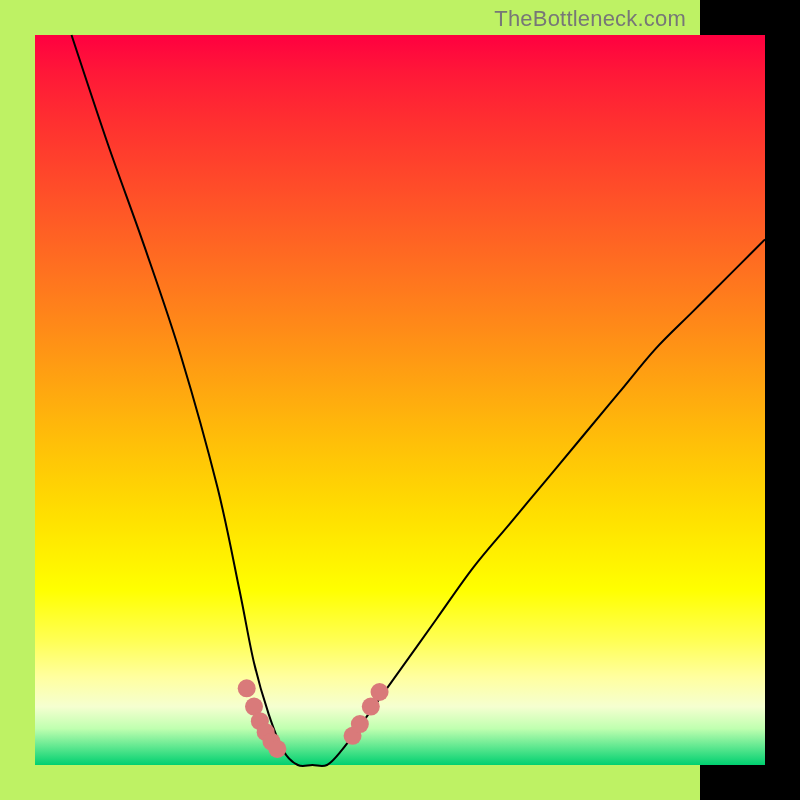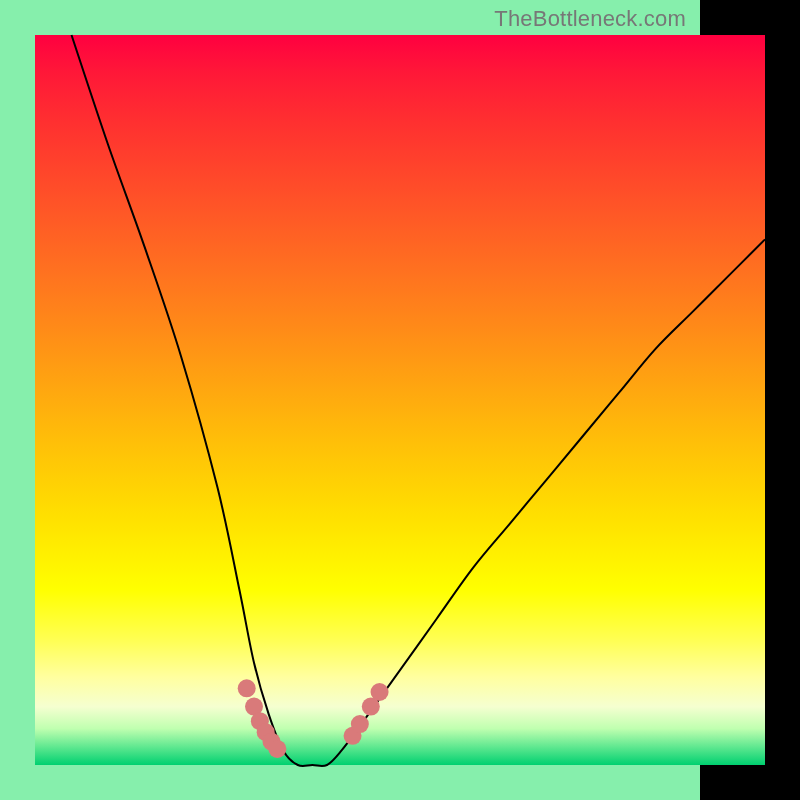--- a/index.html
+++ b/index.html
@@ -9,21 +9,21 @@
     height: 800px;
     background: #000;
     overflow: hidden;
   }
   .frame {
     position: absolute;
     top: 0;
     left: 0;
     width: 700px;
     height: 800px;
-    background: #86efac;
+    background: #bef264;
   }
   .plot-area {
     position: absolute;
     left: 35px;
     top: 35px;
     width: 730px;
     height: 730px;
     background: linear-gradient(to bottom,
       #ff0040 0%,
       #ff1738 5%,

